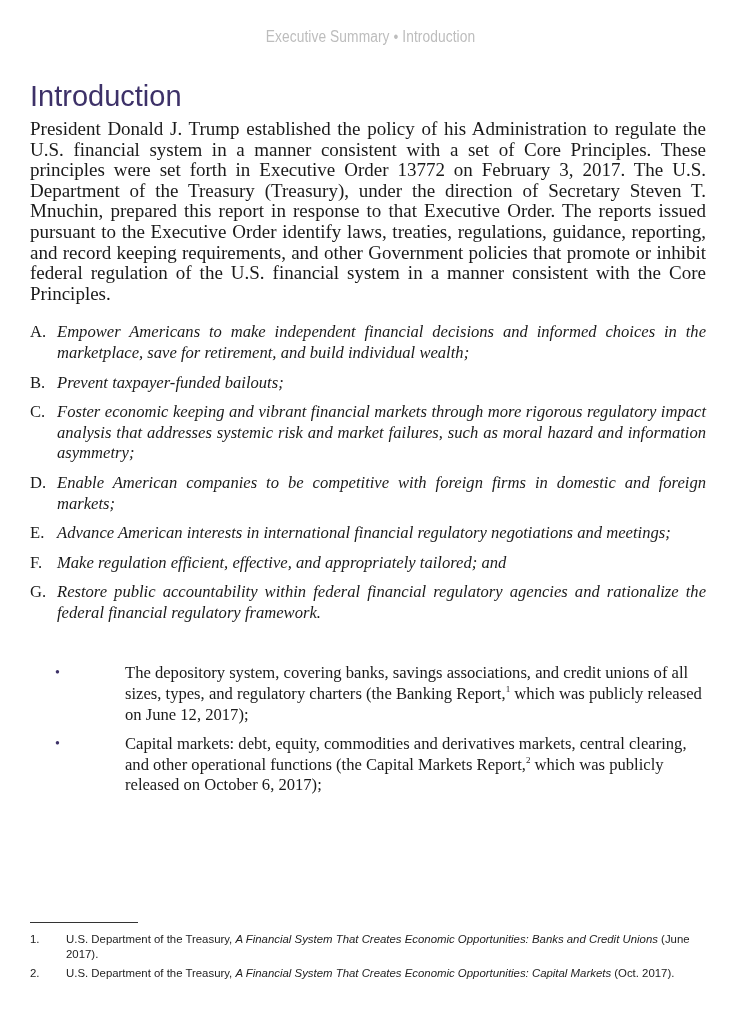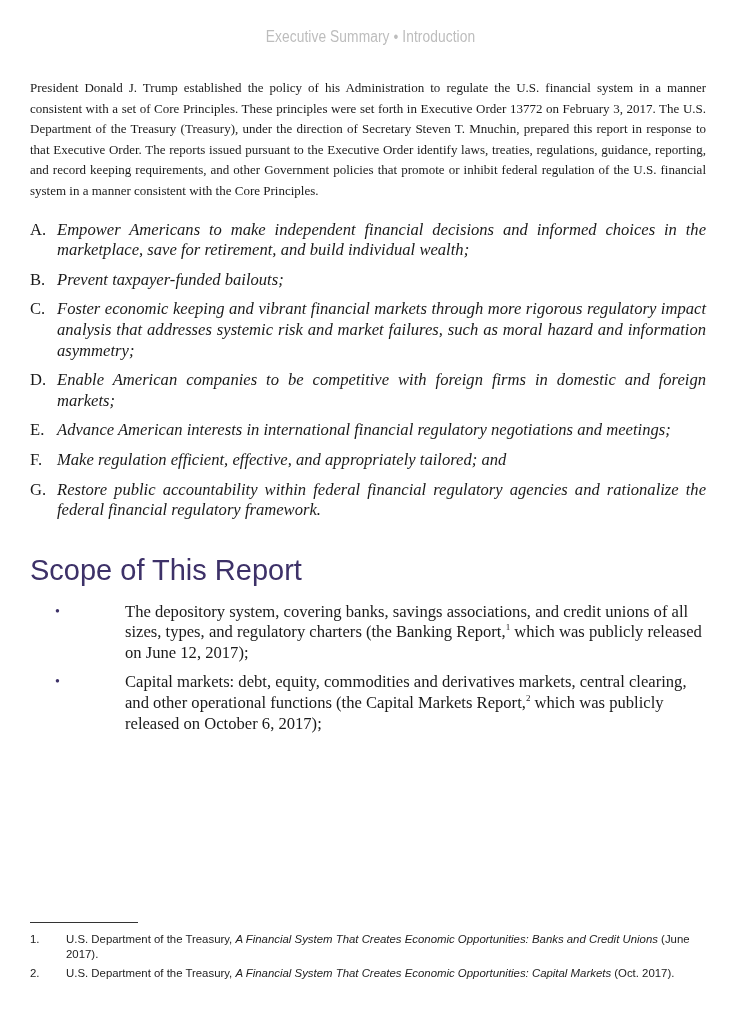--- a/index.html
+++ b/index.html
@@ -8,21 +8,21 @@
     position: absolute; top: 28px; left: 0; width: 741px; text-align: center;
     font-family: "Liberation Sans", sans-serif; font-size: 16px; color: #bdbdbd;
     transform: scaleX(0.86); transform-origin: center; letter-spacing: 0.1px;
   }
   .content { position: absolute; left: 30px; top: 78px; width: 676px; }
   h1.section-title {
     font-family: "Liberation Sans", sans-serif; font-weight: normal; font-size: 29px;
     color: #3d3168; margin: 0 0 5px 0; line-height: 36px;
   }
   p.body {
-    font-family: "Liberation Serif", serif; font-size: 13px; line-height: 20.6px;
+    font-family: "Liberation Serif", serif; font-size: 19px; line-height: 20.6px;
     margin: 0; text-align: justify;
   }
   .gap { height: 9px; }
   ol.principles { list-style: none; margin: 0; padding: 0; }
   ol.principles li {
     display: flex; font-family: "Liberation Serif", serif; font-size: 16.6px;
     line-height: 20.6px; text-align: justify; margin-bottom: 9px;
   }
   ol.principles li .letter { width: 27px; flex: 0 0 27px; }
   ol.principles li .text { flex: 1; font-style: italic; }
@@ -41,20 +41,21 @@
   .footnote .num { width: 36px; flex: 0 0 36px; }
   .footnote .text { flex: 1; }
   .footnote .text i { font-style: italic; text-align: center; }
 </style>
 </head>
 <body>
 
 <div class="running-header">Executive Summary • Introduction</div>
 
 <div class="content">
+  <h1 class="section-title">Introduction</h1>
   <p class="body">President Donald J. Trump established the policy of his Administration to regulate the U.S. financial system in a manner consistent with a set of Core Principles. These principles were set forth in Executive Order 13772 on February 3, 2017. The U.S. Department of the Treasury (Treasury), under the direction of Secretary Steven T. Mnuchin, prepared this report in response to that Executive Order. The reports issued pursuant to the Executive Order identify laws, treaties, regulations, guidance, reporting, and record keeping requirements, and other Government policies that promote or inhibit federal regulation of the U.S. financial system in a manner consistent with the Core Principles.</p>
   <div class="gap"></div>
   <div class="gap"></div>
   <ol class="principles">
     <li>
         <span class="letter">A.</span>
         <span class="text">Empower Americans to make independent financial decisions and informed choices in the marketplace, save for retirement, and build individual wealth;</span>
       </li>
     <li>
         <span class="letter">B.</span>
@@ -76,21 +77,20 @@
         <span class="letter">F.</span>
         <span class="text">Make regulation efficient, effective, and appropriately tailored; and</span>
       </li>
     <li>
         <span class="letter">G.</span>
         <span class="text">Restore public accountability within federal financial regulatory agencies and rationalize the federal financial regulatory framework.</span>
       </li>
   </ol>
 
   <div style="height:22px"></div>
-  <h1 class="section-title">Scope of This Report</h1>
   <div class="gap"></div>
   <ul class="reports">
     <li>
       <span class="bullet">•</span>
       <span class="text"><span>The depository system, covering banks, savings associations, and credit unions of all sizes, types, and regulatory charters (the Banking Report,</span><sup>1</sup><span> which was publicly released on June 12, 2017);</span></span>
     </li>
     <li>
       <span class="bullet">•</span>
       <span class="text"><span>Capital markets: debt, equity, commodities and derivatives markets, central clearing, and other operational functions (the Capital Markets Report,</span><sup>2</sup><span> which was publicly released on October 6, 2017);</span></span>
     </li>

